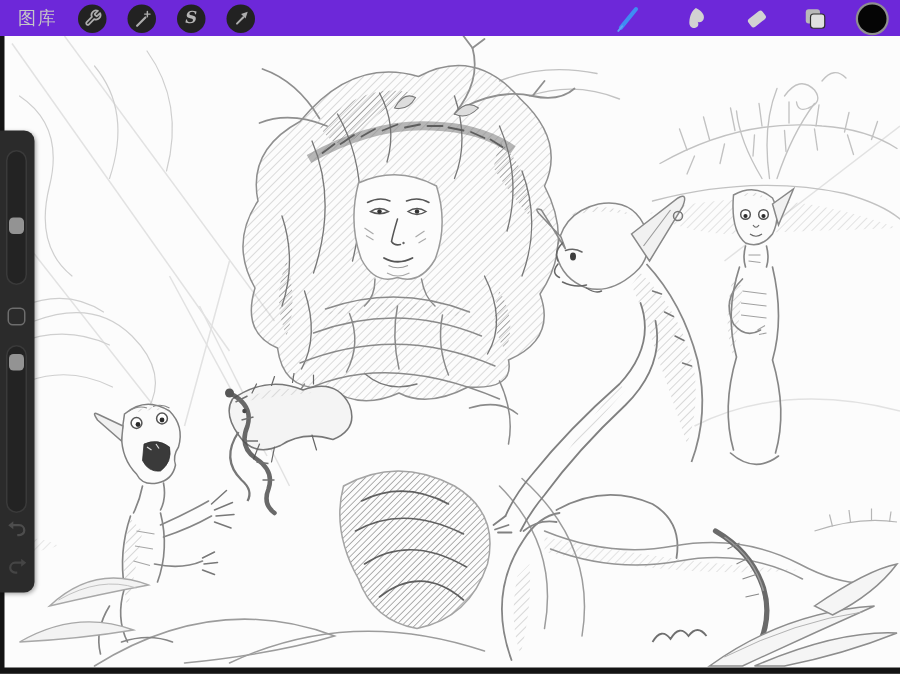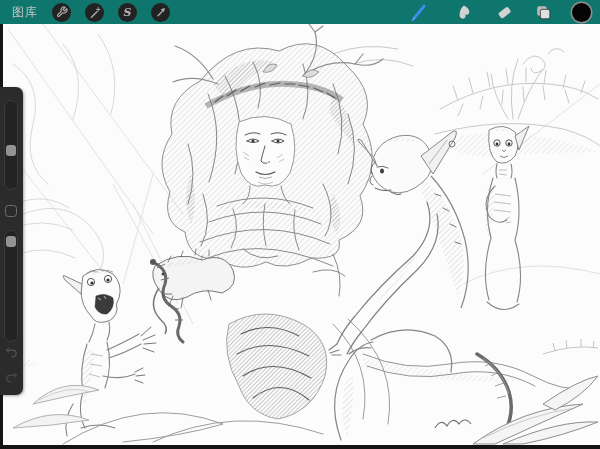--- a/index.html
+++ b/index.html
@@ -1,19 +1,19 @@
 <!DOCTYPE html>
 <html><head>
 <meta charset="utf-8">
 <style>
   html,body{margin:0;padding:0;background:#141414;font-family:"DejaVu Sans","Liberation Sans",sans-serif;}
   .stage{position:relative;width:600px;height:449px;background:#141414;overflow:hidden;}
 
   
-  .toolbar{position:absolute;top:0;left:0;width:600px;height:24px;background:#0f766e;display:flex;align-items:center;z-index:30;}
+  .toolbar{position:absolute;top:0;left:0;width:600px;height:24px;background:#6d28d9;display:flex;align-items:center;z-index:30;}
   .gallery-label{color:#c6c6c6;font-size:12px;margin-left:12px;letter-spacing:1px;cursor:default;}
   .tool-circle{width:19px;height:19px;border-radius:50%;background:#222222;display:flex;align-items:center;justify-content:center;margin-left:14px;}
   .tool-circle:first-of-type{margin-left:10px;}
   .sel-s{color:#b5b5b5;font-family:"DejaVu Serif","Liberation Serif",serif;font-style:italic;font-weight:bold;font-size:11px;line-height:1;transform:translateY(-0.5px);}
   .right-tools{margin-left:auto;display:flex;align-items:center;}
   .rt{width:22px;height:22px;display:flex;align-items:center;justify-content:center;}
   .rt-brush{margin-right:24px;}
   .rt-smudge{margin-right:17px;}
   .rt-eraser{margin-right:17px;}
   .rt-layers{margin-right:18px;}

